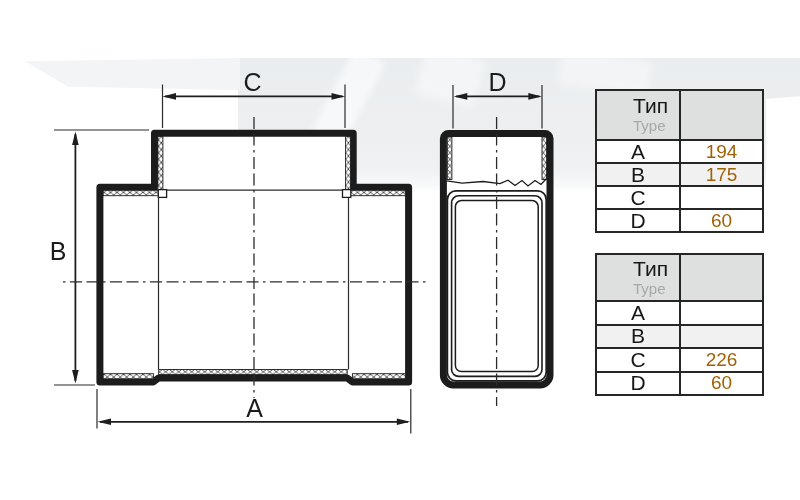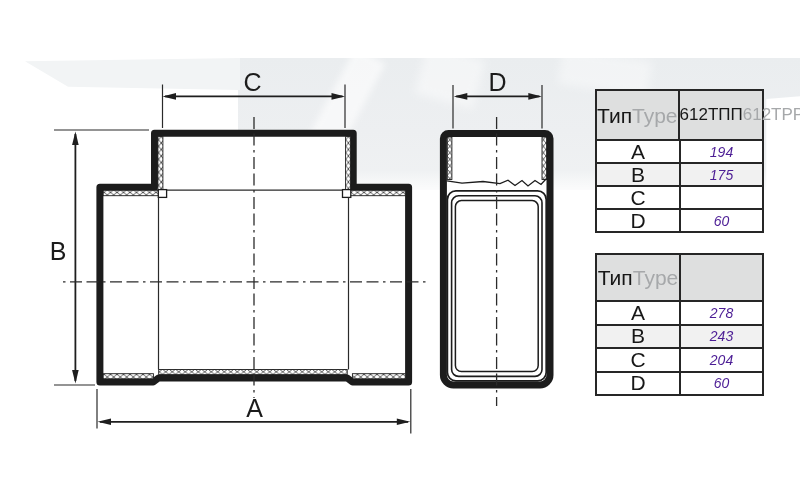--- a/index.html
+++ b/index.html
@@ -9,32 +9,32 @@
       background:linear-gradient(to bottom,#eaedef 0%,#edeff1 55%,#f0f2f3 100%);
       clip-path:polygon(0% 0%, 100% 0%, 100% 29%, 94% 31%, 94% 100%, 1.5% 100%, 0% 55%);}
   .wmfade{position:absolute;left:238px;top:170px;width:562px;height:20px;
       background:linear-gradient(to bottom, rgba(255,255,255,0), rgba(255,255,255,.75));}
   .wm2{position:absolute;left:25px;top:58px;width:215px;height:32px;background:#f2f4f5;
       clip-path:polygon(0% 10%, 100% 0%, 100% 100%, 20% 90%);}
   .st{position:absolute;background:#ffffff;}
   svg{position:absolute;left:0;top:0;}
   .tbl{position:absolute;width:165px;border:2px solid #262626;background:#fff;}
   .hdr{display:flex;background:#dedfdf;border-bottom:2px solid #262626;}
-  .hc{display:flex;flex-direction:row;align-items:center;justify-content:center;}
+  .hc{display:flex;flex-direction:column;align-items:flex-start;justify-content:center;padding-left:36px;}
   .c1{width:84px;border-right:2px solid #262626;box-sizing:border-box;}
   .c2{flex:1;}
   .ru{font-size:21px;color:#171717;line-height:21px;}
-  .en{font-size:21px;color:#a6a8aa;line-height:19px;}
+  .en{font-size:15px;color:#a6a8aa;line-height:19px;}
   .ru2{font-size:17px;color:#171717;line-height:20px;}
   .en2{font-size:17px;color:#a6a8aa;line-height:18px;}
   .row{display:flex;border-bottom:2px solid #262626;}
   .row:last-child{border-bottom:none;}
   .row .c1,.row .c2{display:flex;align-items:center;justify-content:center;}
   .lt{font-size:21px;color:#171717;}
-  .num{font-size:14px;color:#4c1d95;font-style:italic;}
+  .num{font-size:19px;color:#a16207;}
   .odd{background:#f1f1f1;}
 </style>
 </head>
 <body>
 
   <div class="wm"></div>
   <div class="wm2"></div>
   <div class="wmfade"></div>
   <div class="st" style="left:330px;top:50px;width:34px;height:100px;transform:rotate(28deg);opacity:.6;filter:blur(3px);"></div>
   <div class="st" style="left:420px;top:52px;width:60px;height:50px;transform:rotate(15deg);opacity:.45;filter:blur(4px);"></div>
@@ -132,24 +132,20 @@
       <text x="254.5" y="417">A</text>
     </g>
   </svg>
 
   <div class="tbl" style="left:595px;top:89px;">
     <div class="hdr" style="height:48px;">
       <div class="hc c1">
         <div class="ru">Тип</div>
         <div class="en">Type</div>
       </div>
-      <div class="hc c2">
-        <div class="ru2">612ТПП</div>
-        <div class="en2">612TPP</div>
-      </div>
     </div>
     <div class="row" style="height:21px;">
       <div class="c1 lt">A</div>
       <div class="c2 num">194</div>
     </div>
     <div class="row odd" style="height:21px;">
       <div class="c1 lt">B</div>
       <div class="c2 num">175</div>
     </div>
     <div class="row" style="height:21px;">
@@ -163,27 +159,25 @@
 
   <div class="tbl" style="left:595px;top:253px;">
     <div class="hdr" style="height:45px;">
       <div class="hc c1">
         <div class="ru">Тип</div>
         <div class="en">Type</div>
       </div>
     </div>
     <div class="row" style="height:21.5px;">
       <div class="c1 lt">A</div>
-      <div class="c2 num">278</div>
     </div>
     <div class="row odd" style="height:21.5px;">
       <div class="c1 lt">B</div>
-      <div class="c2 num">243</div>
     </div>
     <div class="row" style="height:21.5px;">
       <div class="c1 lt">C</div>
-      <div class="c2 num">204</div>
+      <div class="c2 num">226</div>
     </div>
     <div class="row" style="height:21.5px;">
       <div class="c1 lt">D</div>
       <div class="c2 num">60</div>
     </div>
   </div>
 
 </body></html>

